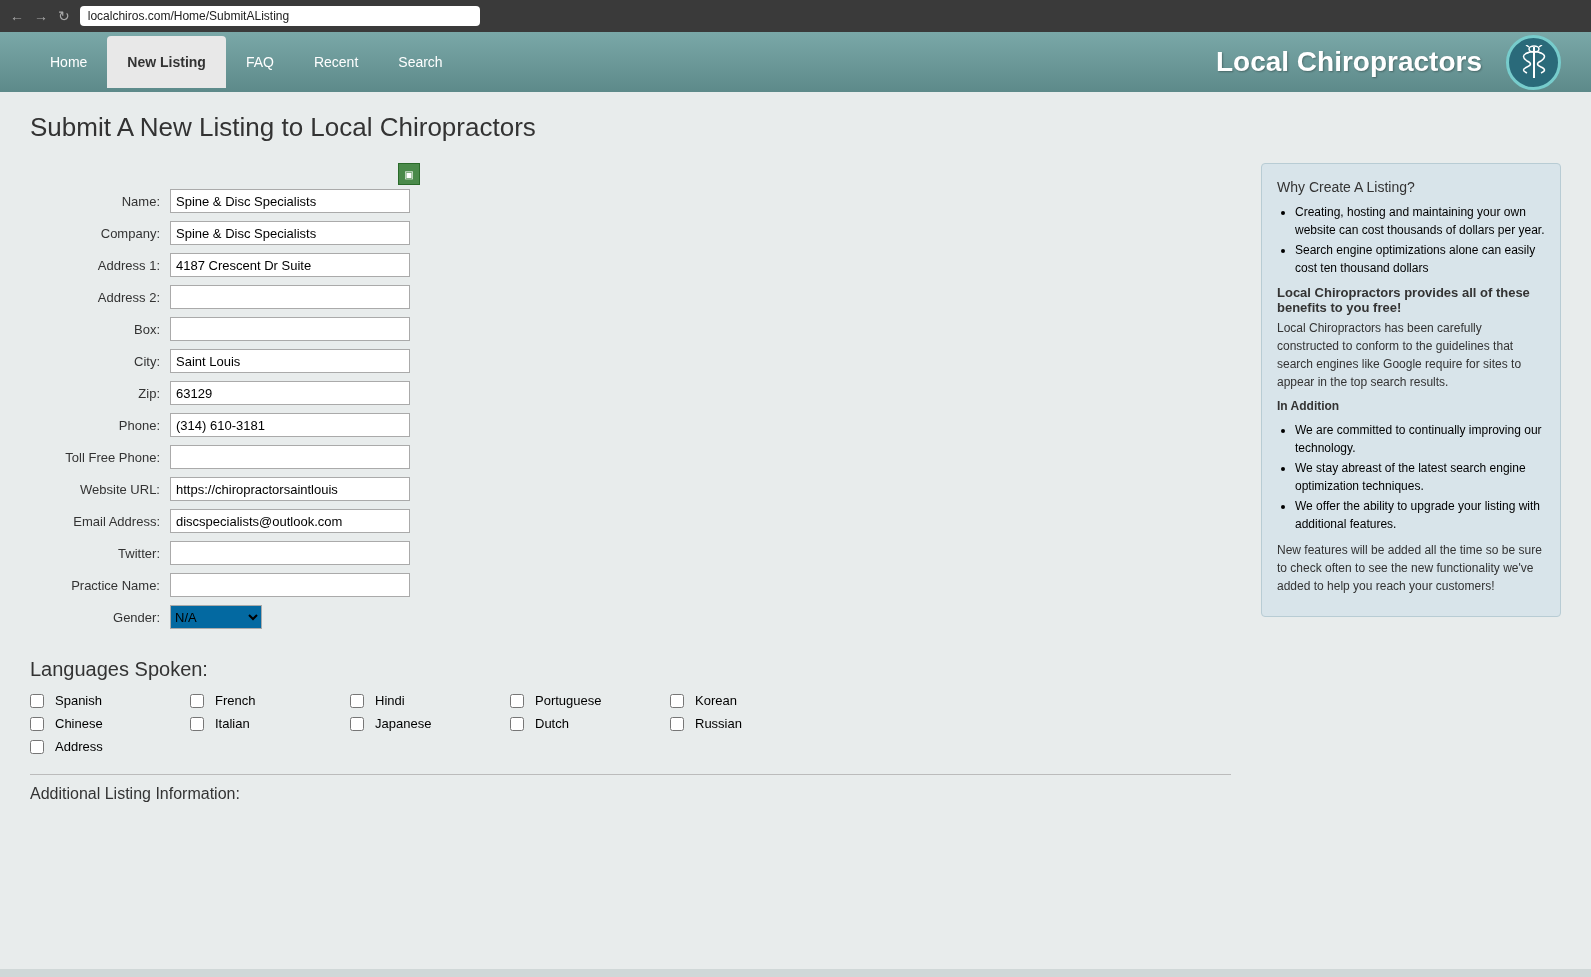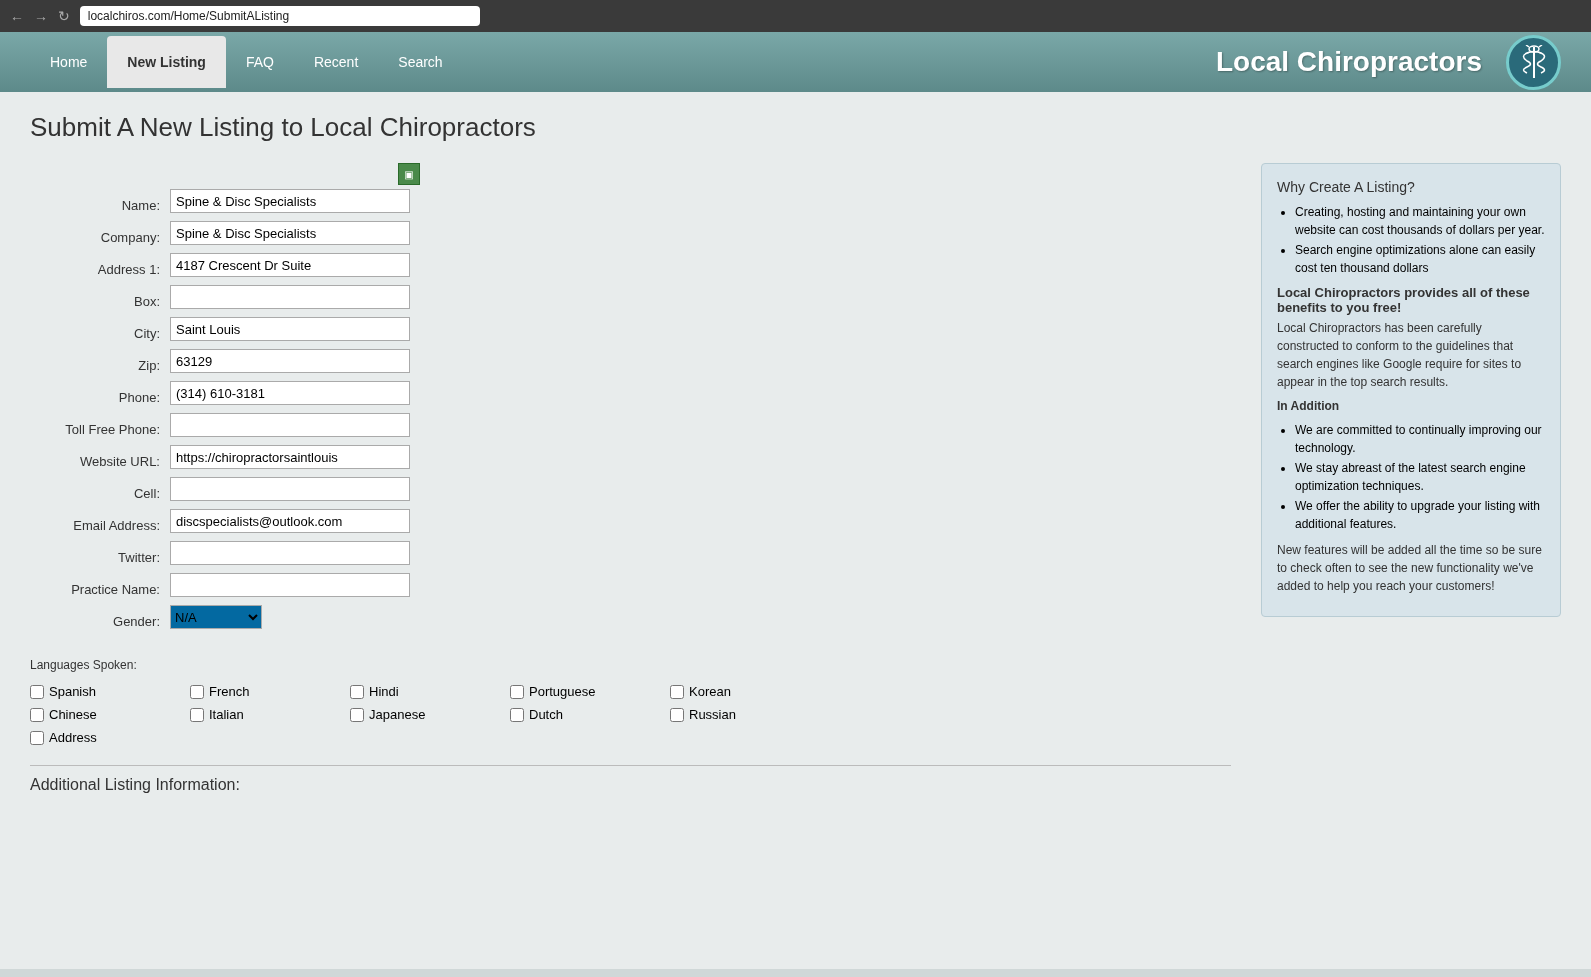--- a/index.html
+++ b/index.html
@@ -120,21 +120,21 @@
       color: #fff;
       font-size: 10px;
       display: flex; align-items: center; justify-content: center;
       cursor: pointer;
       border: 1px solid #2a6a2a;
     }
 
     
     .form-row {
       display: flex;
-      align-items: flex-end;
+      align-items: center;
       margin-bottom: 8px;
     }
     .form-label {
       text-align: right;
       width: 140px;
       padding-right: 10px;
       font-size: 13px;
       color: #333;
       flex-shrink: 0;
     }
@@ -149,35 +149,35 @@
     .form-select {
       width: 92px;
       height: 24px;
       border: 1px solid #aaa;
       font-size: 13px;
       background: #0369a1;
     }
 
     
     .section-title {
-      font-size: 12px;
+      font-size: 20px;
       color: #333;
       margin: 29px 0 12px 0;
       font-weight: normal;
     }
     .languages-grid {
       display: grid;
       grid-template-columns: repeat(5, 1fr);
       gap: 8px 0;
       max-width: 800px;
     }
     .lang-item {
       display: flex;
       align-items: center;
-      gap: 5px;
+      gap: 11px;
       font-size: 13px;
     }
     .lang-checkbox {
       width: 14px; height: 14px; cursor: pointer;
     }
 
     
     .additional-title {
       font-size: 16px;
       color: #333;
@@ -270,20 +270,24 @@
       <div class="form-row">
         <label class="form-label">Company:</label>
         <input class="form-input" type="text" value="Spine &amp; Disc Specialists" style="">
       </div>
 
       <div class="form-row">
         <label class="form-label">Address 1:</label>
         <input class="form-input" type="text" value="4187 Crescent Dr Suite" style="">
       </div>
 
+      <div class="form-row">
+        <label class="form-label">Address 2:</label>
+        <input class="form-input" type="text" style="">
+      </div>
 
       <div class="form-row">
         <label class="form-label">Box:</label>
         <input class="form-input" type="text" style="">
       </div>
 
       <div class="form-row">
         <label class="form-label">City:</label>
         <input class="form-input" type="text" value="Saint Louis" style="">
       </div>
@@ -302,24 +306,20 @@
         <label class="form-label">Toll Free Phone:</label>
         <input class="form-input" type="text" style="">
       </div>
 
 
       <div class="form-row">
         <label class="form-label">Website URL:</label>
         <input class="form-input" type="text" value="https://chiropractorsaintlouis" style="">
       </div>
 
-      <div class="form-row">
-        <label class="form-label">Cell:</label>
-        <input class="form-input" type="text" style="">
-      </div>
 
       <div class="form-row">
         <label class="form-label">Email Address:</label>
         <input class="form-input" type="text" value="discspecialists@outlook.com" style="">
       </div>
 
       <div class="form-row">
         <label class="form-label">Twitter:</label>
         <input class="form-input" type="text" style="">
       </div>

